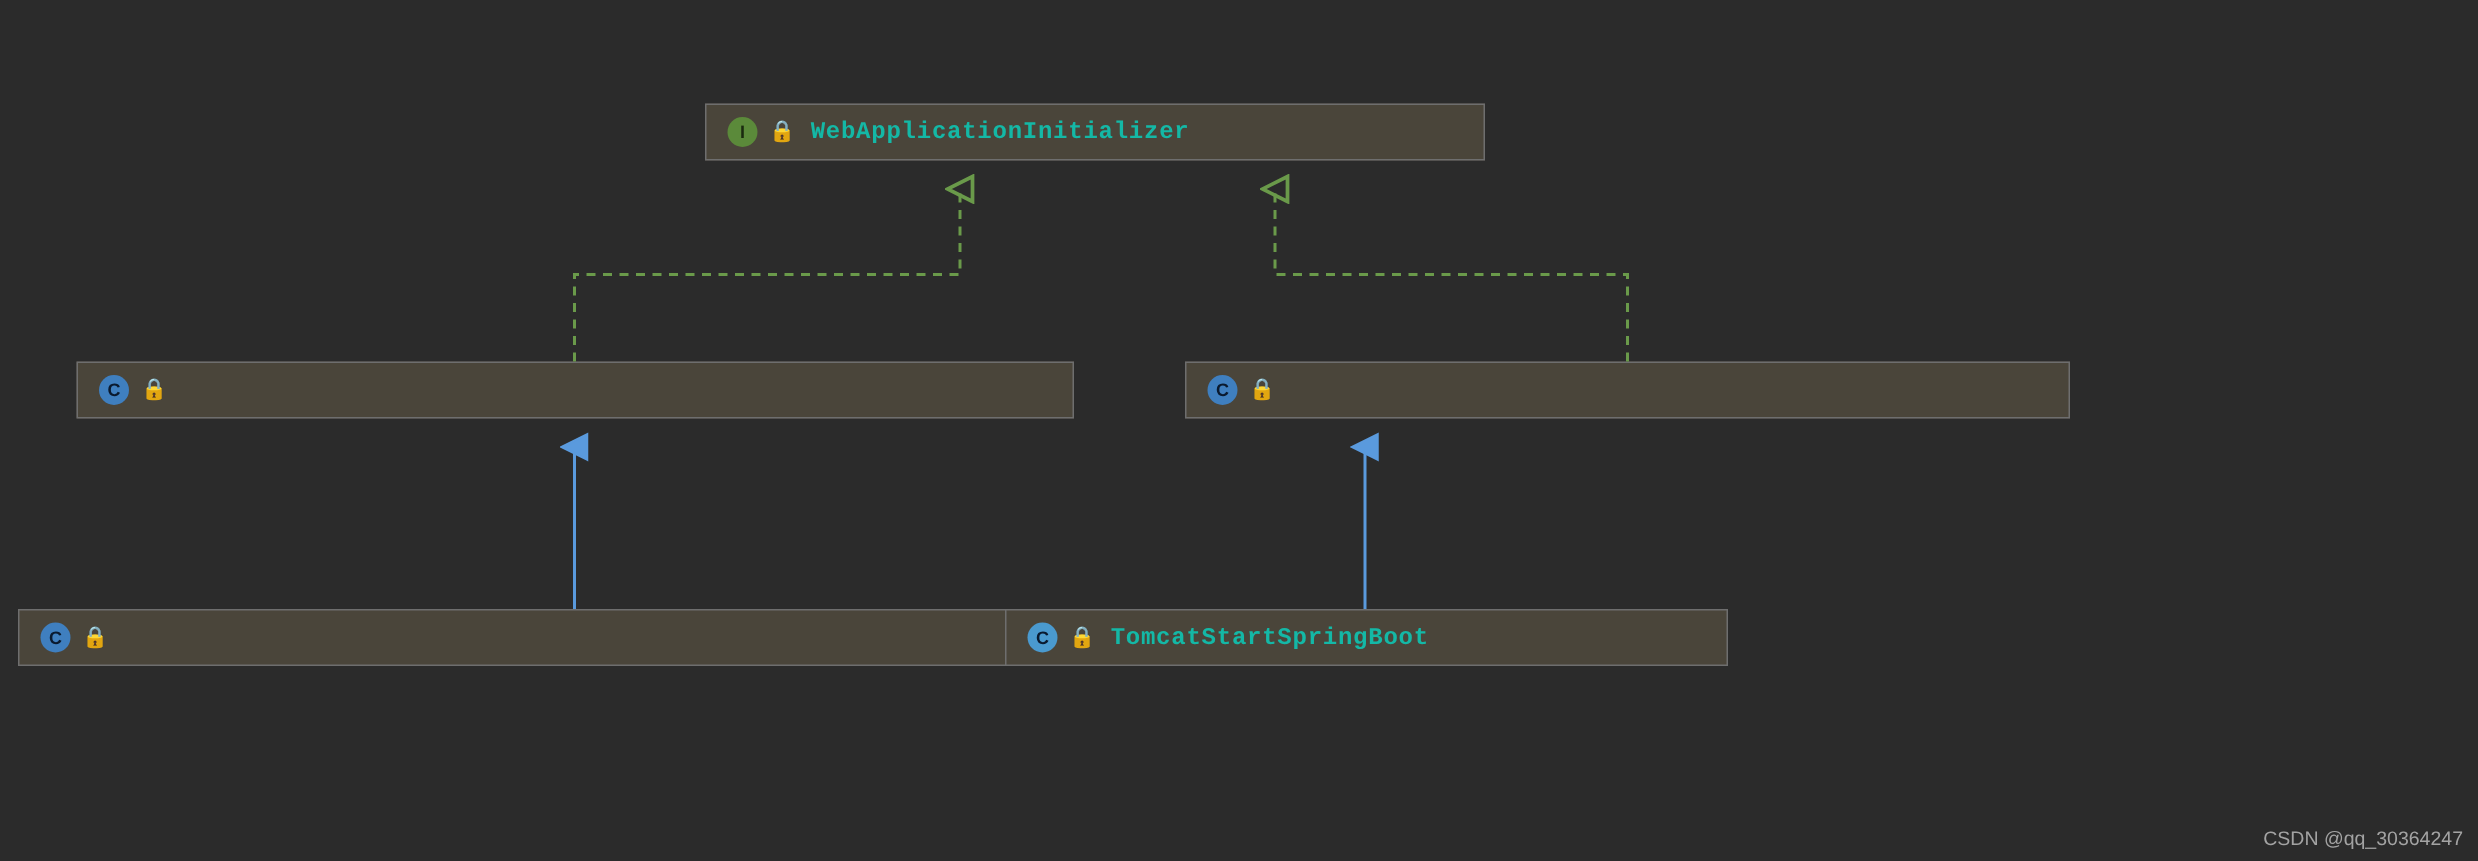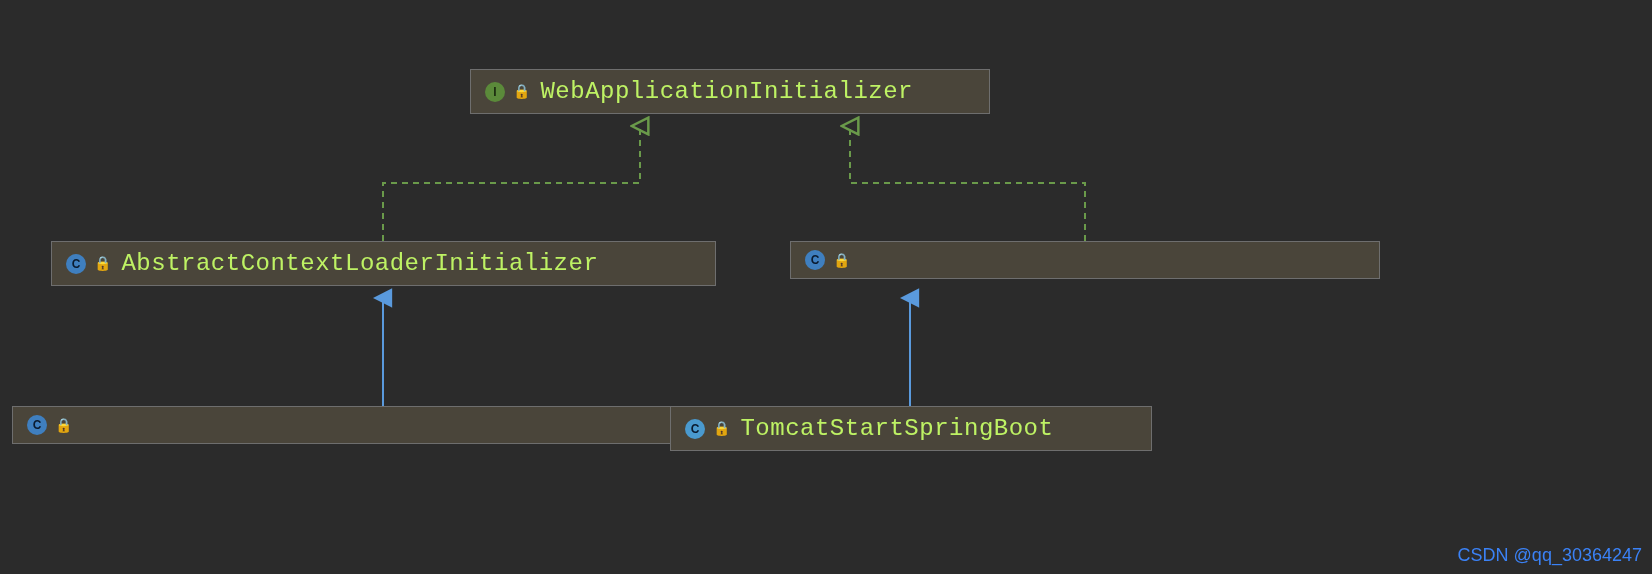--- a/index.html
+++ b/index.html
@@ -45,51 +45,51 @@
       color: #0a1a2f;
     }
     .lock-icon {
       color: #8a8a6a;
       font-size: 14px;
       margin-left: 2px;
       margin-right: 4px;
       flex-shrink: 0;
     }
     .node-label {
-      color: #bef264;
-      font-size: 24px;
+      color: #14b8a6;
+      font-size: 16px;
       letter-spacing: 0.5px;
       white-space: nowrap;
+      font-weight: bold;
     }
     .watermark {
       position: absolute;
       right: 10px;
       bottom: 8px;
-      color: #3b82f6;
-      font-size: 18px;
+      color: #a3a3a3;
+      font-size: 13px;
       font-family: sans-serif;
     }
     svg.connector {
       position: absolute;
       pointer-events: none;
     }
   </style>
 </head>
 <body>
 
 <div class="node" style="left:470px; top:69px; width:520px;">
   <span class="icon-badge icon-interface">I</span>
   <span class="lock-icon">🔒</span>
   <span class="node-label">WebApplicationInitializer</span>
 </div>
 
 <div class="node" style="left:51px; top:241px; width:665px;">
   <span class="icon-badge icon-class">C</span>
   <span class="lock-icon">🔒</span>
-  <span class="node-label">AbstractContextLoaderInitializer</span>
 </div>
 
 <div class="node" style="left:790px; top:241px; width:590px;">
   <span class="icon-badge icon-class">C</span>
   <span class="lock-icon">🔒</span>
 </div>
 
 <div class="node" style="left:12px; top:406px; width:744px;">
   <span class="icon-badge icon-class">C</span>
   <span class="lock-icon">🔒</span>

